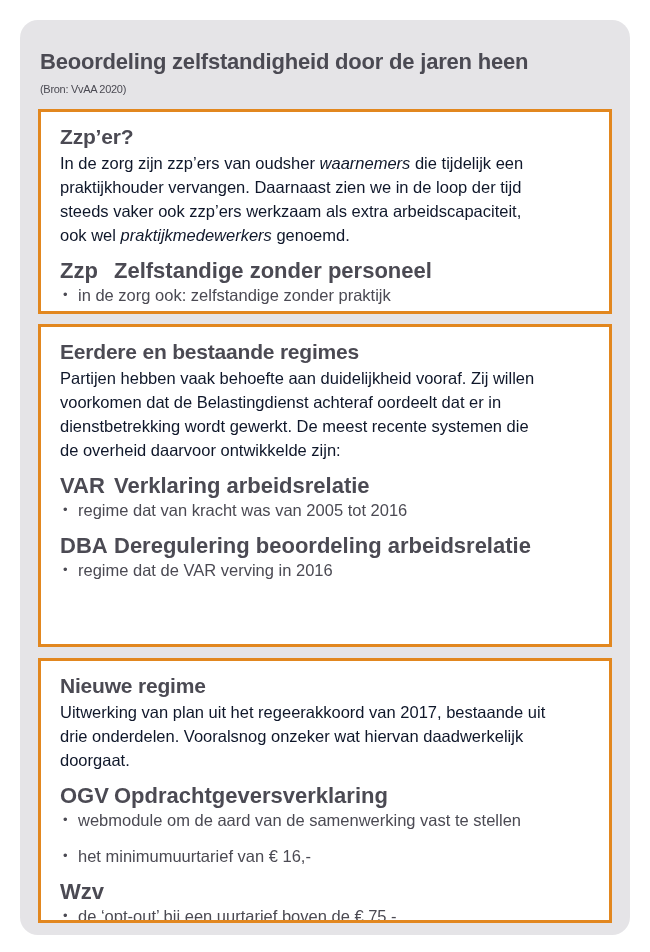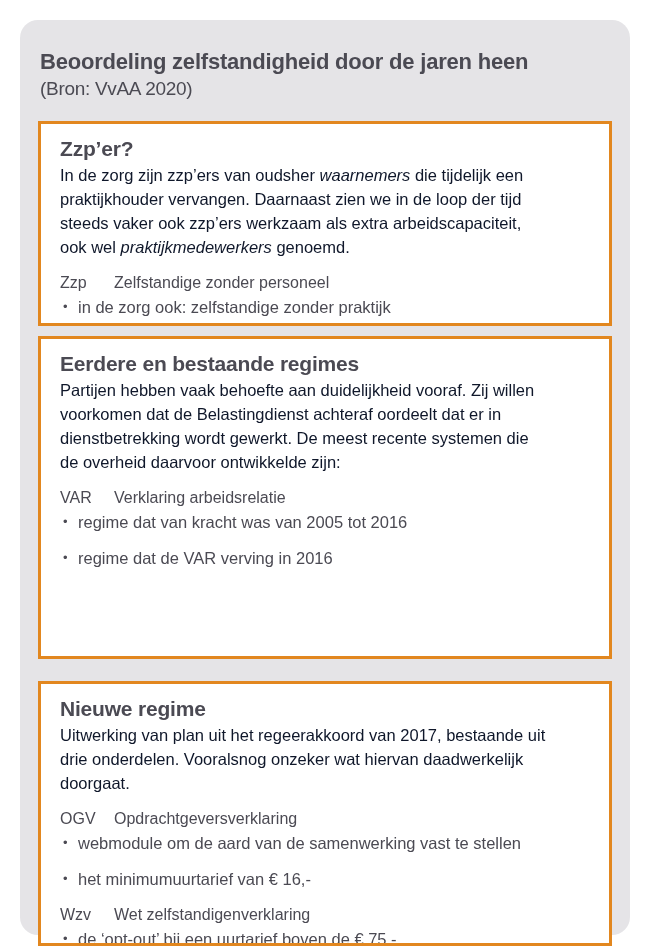--- a/index.html
+++ b/index.html
@@ -31,58 +31,58 @@
   }
   .title {
     font-size: 22px;
     font-weight: bold;
     line-height: 28px;
     color: #4b4a53;
     letter-spacing: -0.2px;
     margin: 0;
   }
   .source {
-    font-size: 19px;
+    font-size: 11px;
     line-height: 20px;
     color: #4b4a53;
     letter-spacing: -0.3px;
     margin-top: 3px;
   }
   .section-box {
     box-sizing: border-box;
     background: #ffffff;
     border: 3px solid #e2871f;
     padding: 11px 18px 6px 19px;
     margin-top: 22px;
     overflow: hidden;
   }
-  .section-box.box-1 { height: 205px; margin-top: 22px; }
+  .section-box.box-1 { height: 205px; margin-top: 10px; }
   .section-box.box-2 { height: 323px; margin-top: 10px; }
-  .section-box.box-3 { height: 265px; }
+  .section-box.box-3 { height: 265px; margin-top: 11px; }
   .section-heading {
     font-size: 21px;
     font-weight: bold;
     line-height: 27px;
     color: #4b4a53;
     letter-spacing: -0.2px;
     margin: 0;
   }
   .section-paragraph {
     font-size: 16.5px;
     line-height: 24px;
     color: #0f172a;
     margin: 1px 0 0 0;
     white-space: pre-line;
   }
   .section-paragraph .italic { font-style: italic; }
   .term-block { margin-top: 12px; }
   .term-row {
     display: flex;
-    font-size: 16px;
-    font-weight: normal;
+    font-size: 22px;
+    font-weight: bold;
     line-height: 24px;
     color: #4b4a53;
   }
   .term-abbr {
     flex: 0 0 auto;
     min-width: 54px;
   }
   .term-name { flex: 1 1 auto; }
   .bullet-item {
     display: flex;
@@ -141,20 +141,24 @@
           <span class="term-abbr">VAR</span>
           <span class="term-name">Verklaring arbeidsrelatie</span>
         </div>
         <div class="bullet-item">
           <span class="bullet-dot">•</span>
           <span class="bullet-text">regime dat van kracht was van 2005 tot 2016</span>
         </div>
       </div>
 
       <div class="term-block">
+        <div class="term-row">
+          <span class="term-abbr">DBA</span>
+          <span class="term-name">Deregulering beoordeling arbeidsrelatie</span>
+        </div>
         <div class="bullet-item">
           <span class="bullet-dot">•</span>
           <span class="bullet-text">regime dat de VAR verving in 2016</span>
         </div>
       </div>
     </div>
 
     <div class="section-box box-3">
       <h2 class="section-heading">Nieuwe regime</h2>
       <p class="section-paragraph">Uitwerking van plan uit het regeerakkoord van 2017, bestaande uit
@@ -175,21 +179,20 @@
       <div class="term-block">
         <div class="bullet-item">
           <span class="bullet-dot">•</span>
           <span class="bullet-text">het minimumuurtarief van € 16,-</span>
         </div>
       </div>
 
       <div class="term-block">
         <div class="term-row">
           <span class="term-abbr">Wzv</span>
-          <span class="term-name">Wet zelfstandigenverklaring</span>
         </div>
         <div class="bullet-item">
           <span class="bullet-dot">•</span>
           <span class="bullet-text">de ‘opt-out’ bij een uurtarief boven de € 75,-</span>
         </div>
       </div>
     </div>
 
   </div>
 </div>

